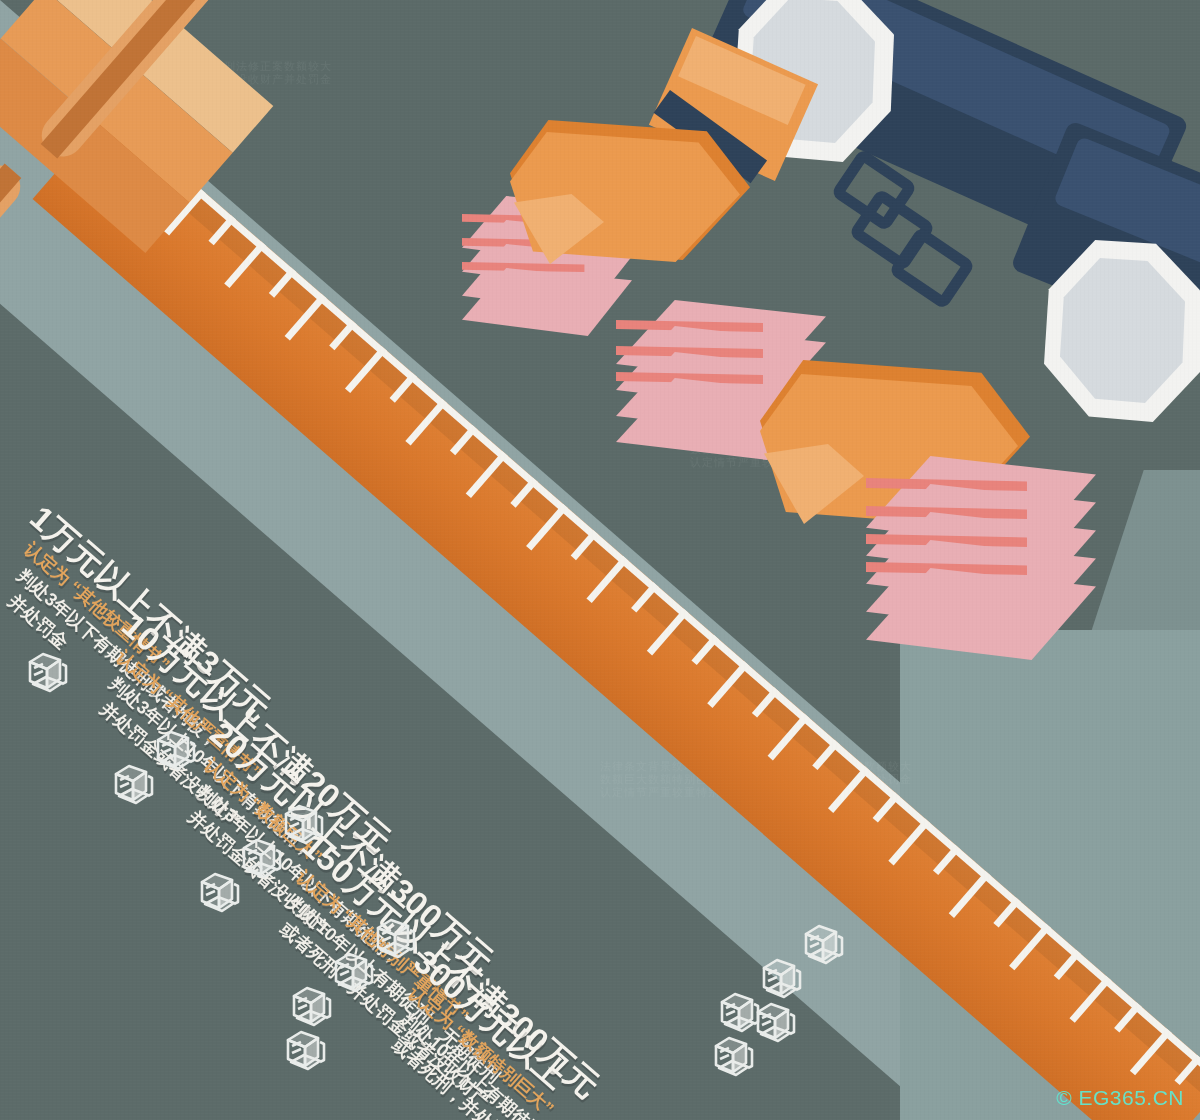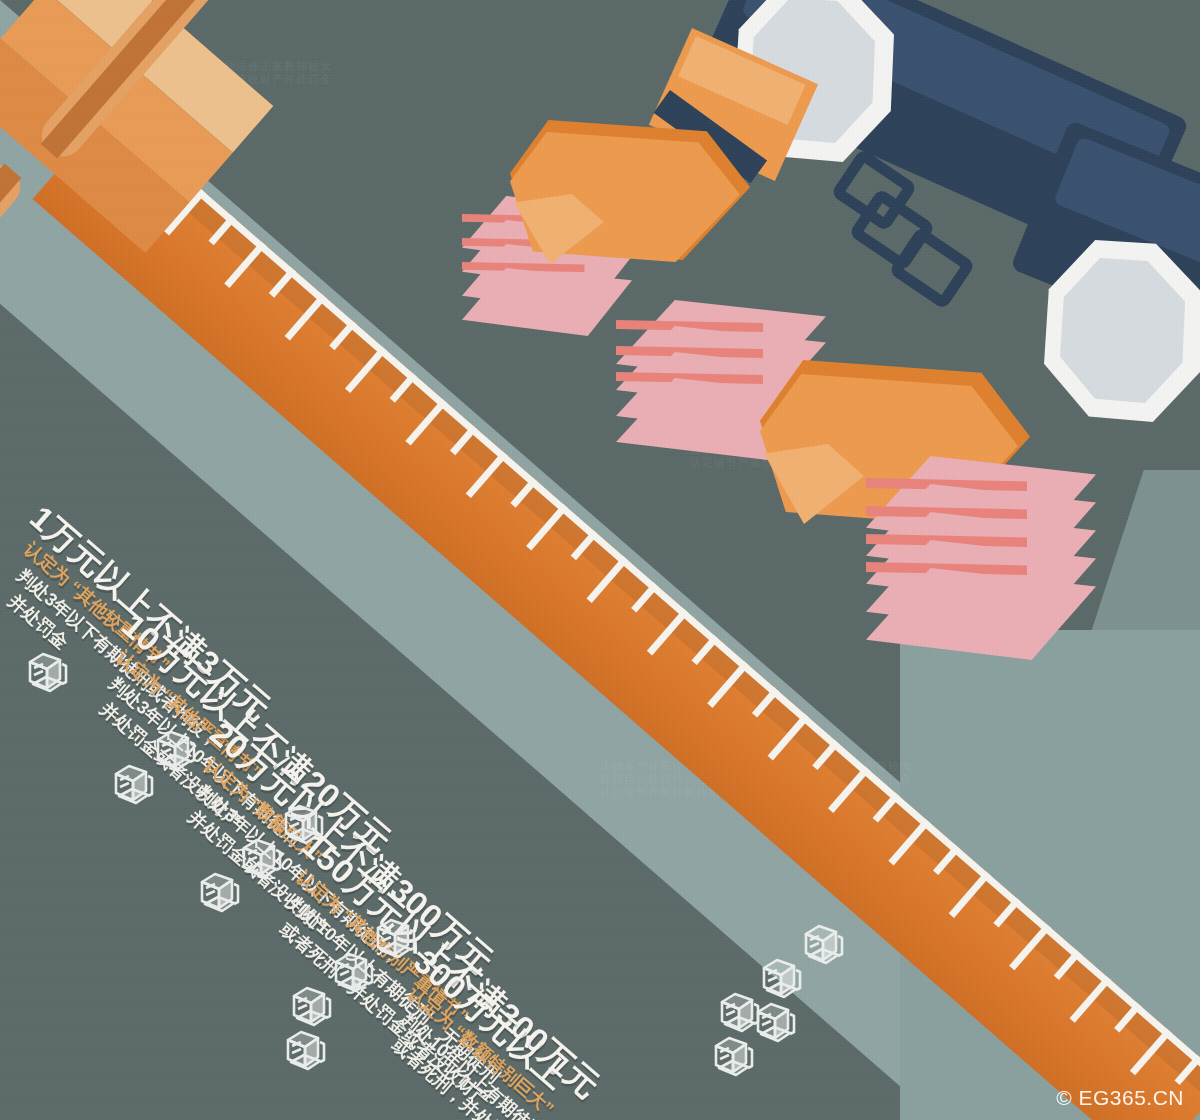--- a/index.html
+++ b/index.html
@@ -106,21 +106,21 @@
   .t-body{color:#f1efe9;font-weight:bold;text-shadow:2px 2px 0 rgba(0,0,0,.16);}
   .t-line1{display:flex;align-items:baseline;gap:10px;}
 
   
   .cubegroup{position:absolute;}
   .cube{position:absolute;width:46px;height:52px;}
   .cube svg{display:block;width:46px;height:52px;}
 
   
   .watermark{
-    position:absolute;right:16px;bottom:10px;color:#ffffff;opacity:.92;
+    position:absolute;right:16px;bottom:10px;color:#5eead4;opacity:.92;
     font-size:21px;letter-spacing:.5px;font-family:"Liberation Sans",sans-serif;
   }
 </style>
 </head>
 <body>
 
 <div id="stage">
 
   <div class="bg-base"></div>
   <div class="bg-lightwrap">

